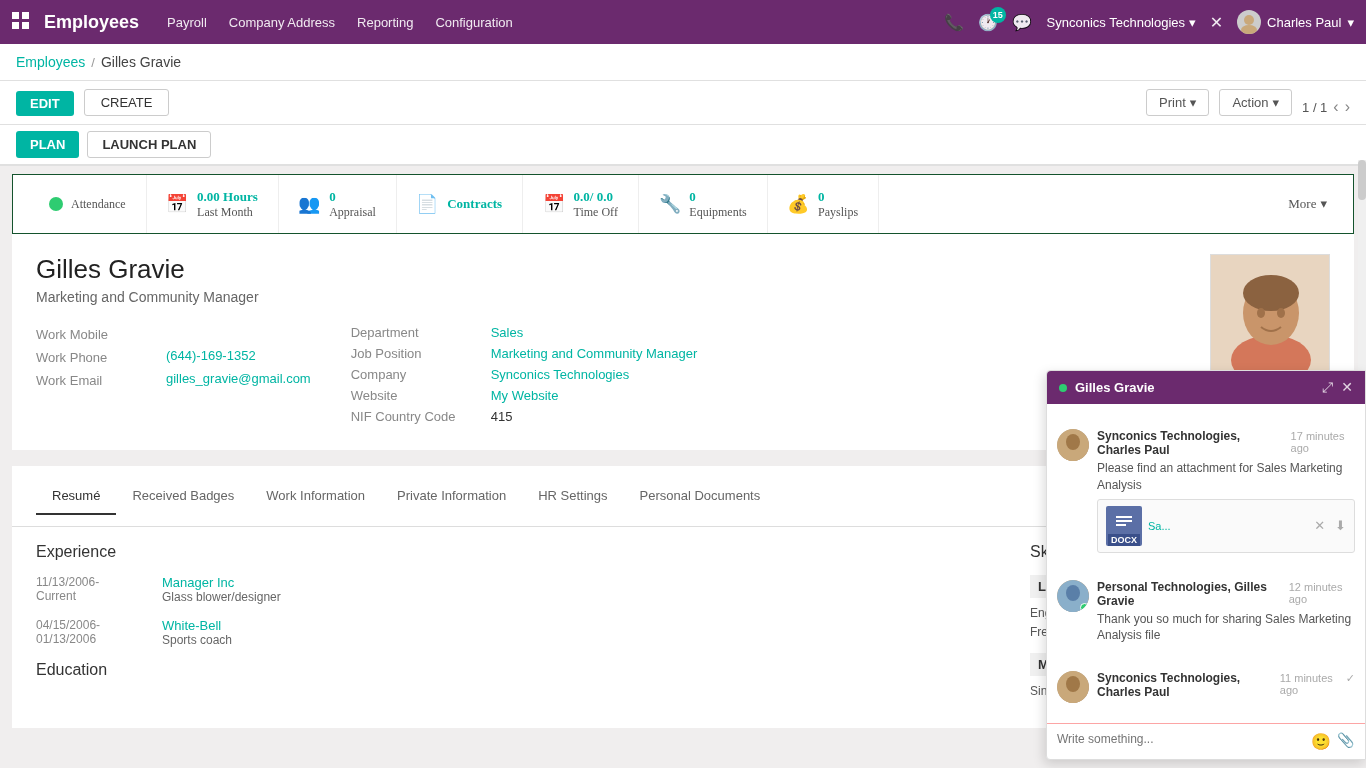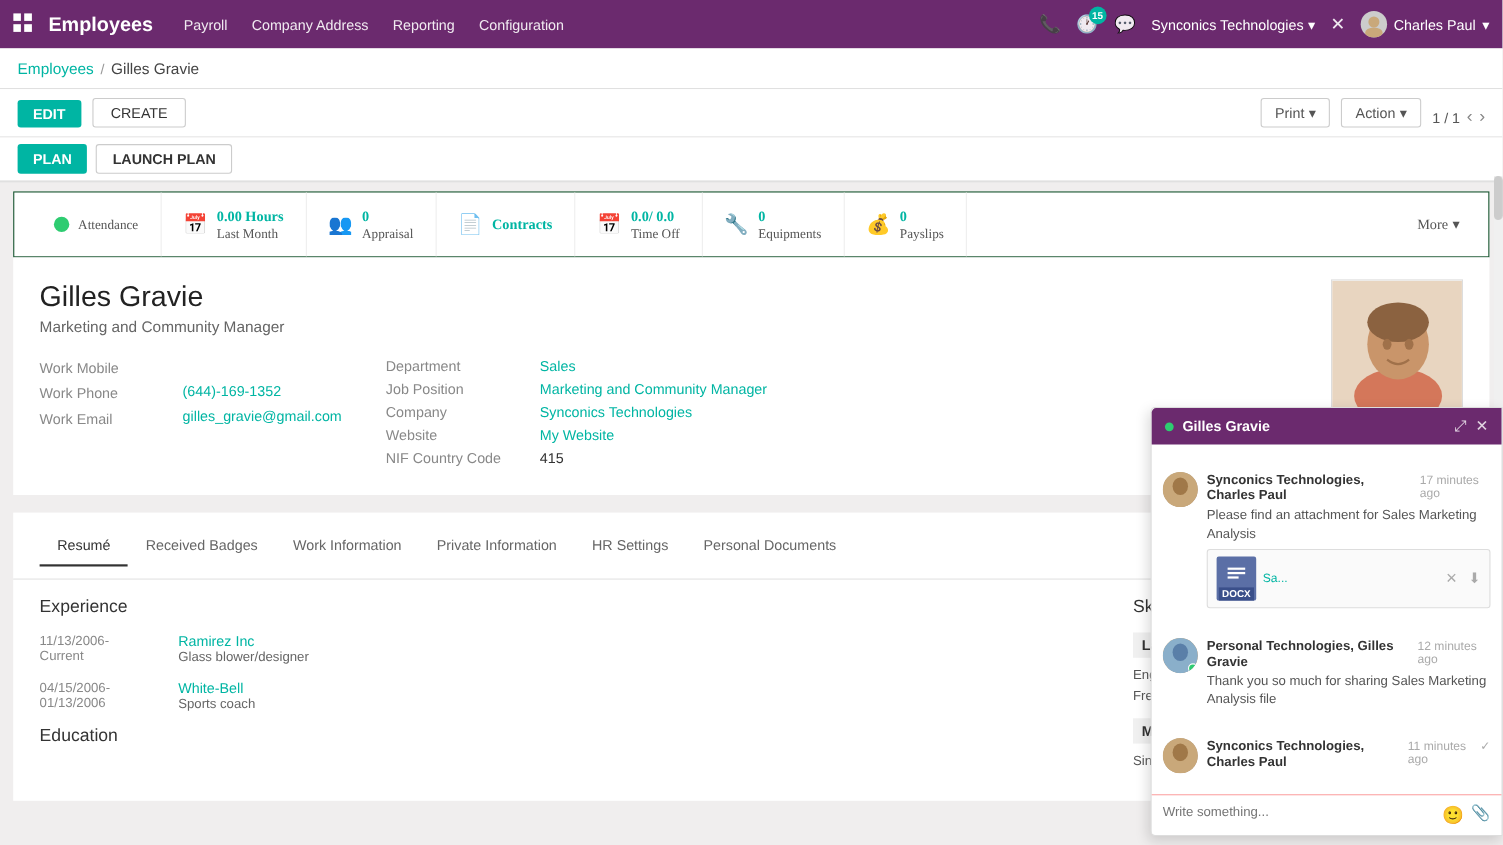--- a/index.html
+++ b/index.html
@@ -407,21 +407,21 @@
 </div>
 
 <div class="tab-content">
 
   <div class="experience-section">
     <div class="section-title">Experience</div>
     <div class="exp-entry">
       <div class="exp-date" style="white-space: pre-line;">11/13/2006-
 Current</div>
       <div>
-        <div class="exp-company">Ramirez Inc</div>
+        <div class="exp-company">Manager Inc</div>
         <div class="exp-role">Glass blower/designer</div>
       </div>
     </div>
     <div class="exp-entry">
       <div class="exp-date" style="white-space: pre-line;">04/15/2006-
 01/13/2006</div>
       <div>
         <div class="exp-company">White-Bell</div>
         <div class="exp-role">Sports coach</div>
       </div>

